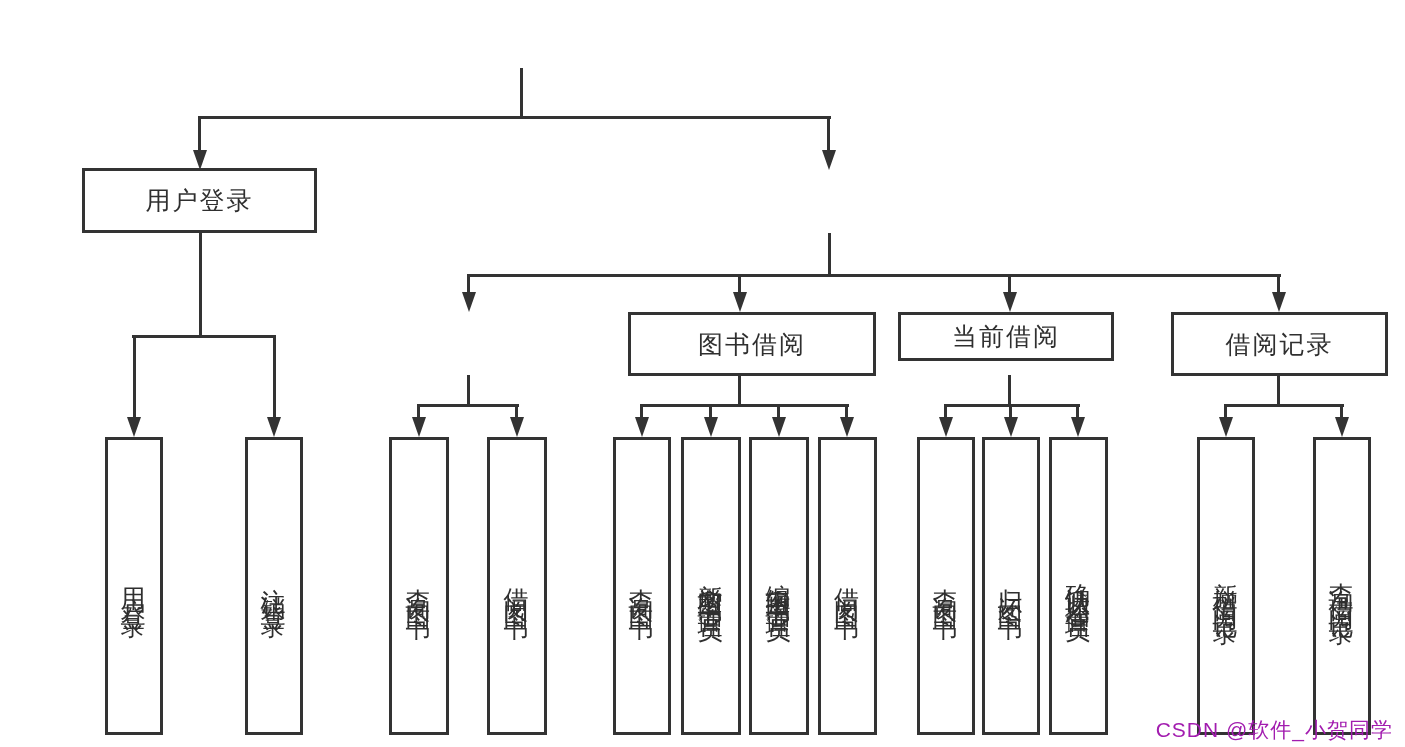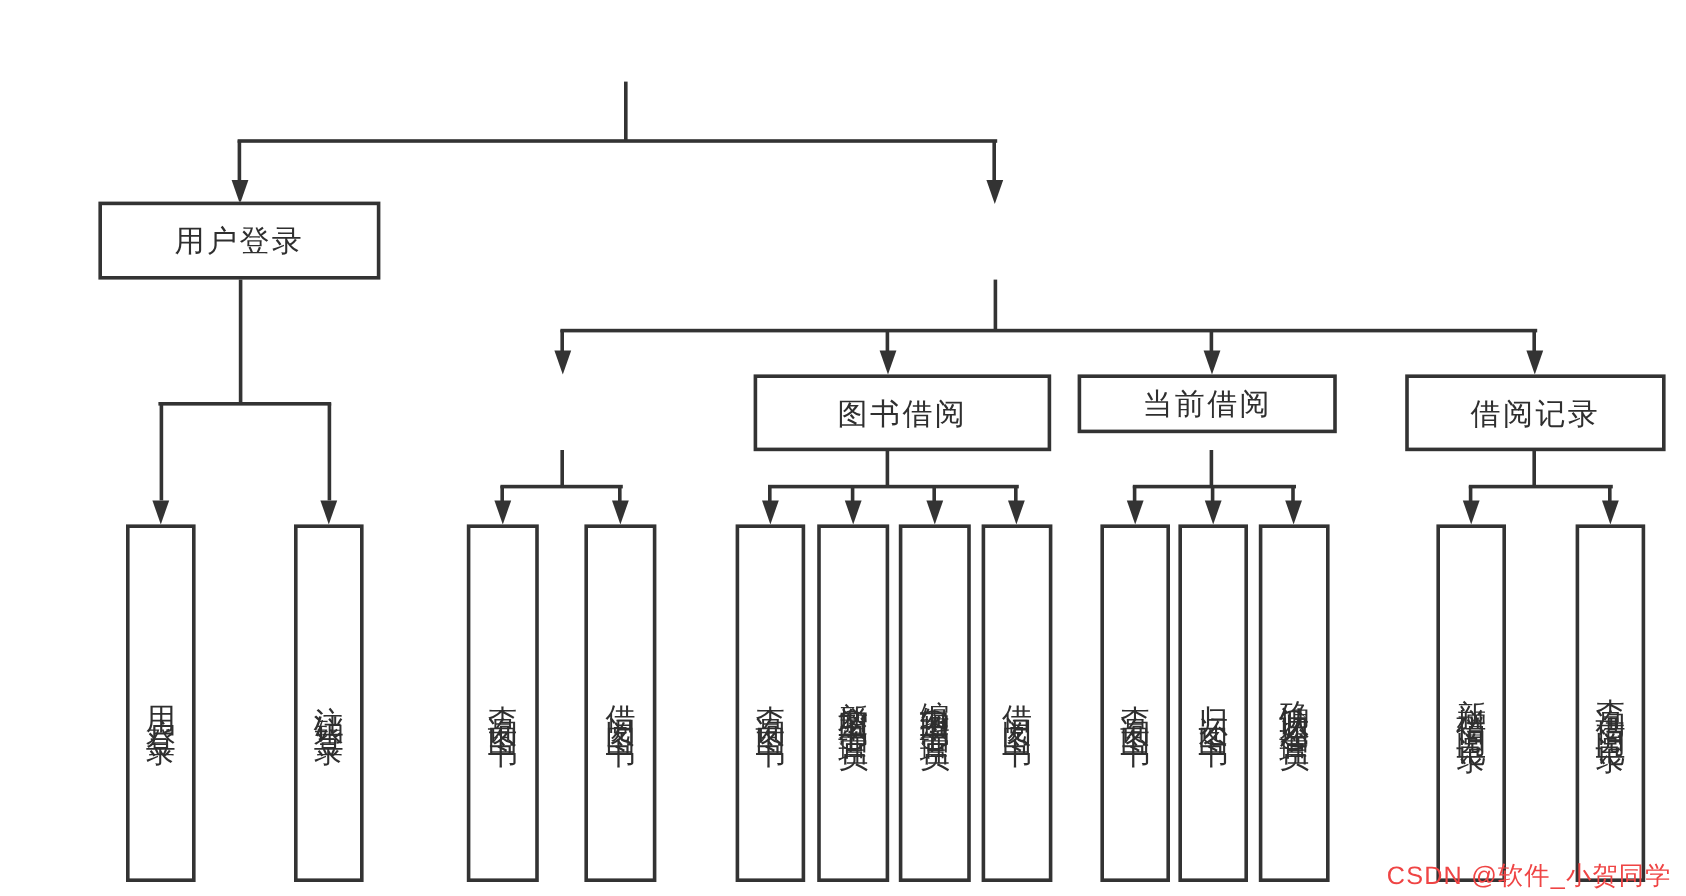--- a/index.html
+++ b/index.html
@@ -20,21 +20,21 @@
   .hl,.vl{position:absolute;background:#333333;}
   .hl{height:3px;}
   .vl{width:3px;}
   .ar{
     position:absolute;width:0;height:0;
     border-left:7px solid transparent;border-right:7px solid transparent;
     border-top:20px solid #333333;
   }
   .wm{
     position:absolute;right:12px;bottom:3px;z-index:9;
-    font-size:21px;letter-spacing:1px;color:#ef4444;
+    font-size:21px;letter-spacing:1px;color:#a21caf;
   }
 </style>
 </head>
 <body>
 
 <div class="stage">
 
 
   <div class="vl" style="left:520px;top:68px;height:50px;"></div>
   <div class="hl" style="left:198px;top:116px;width:633px;"></div>

